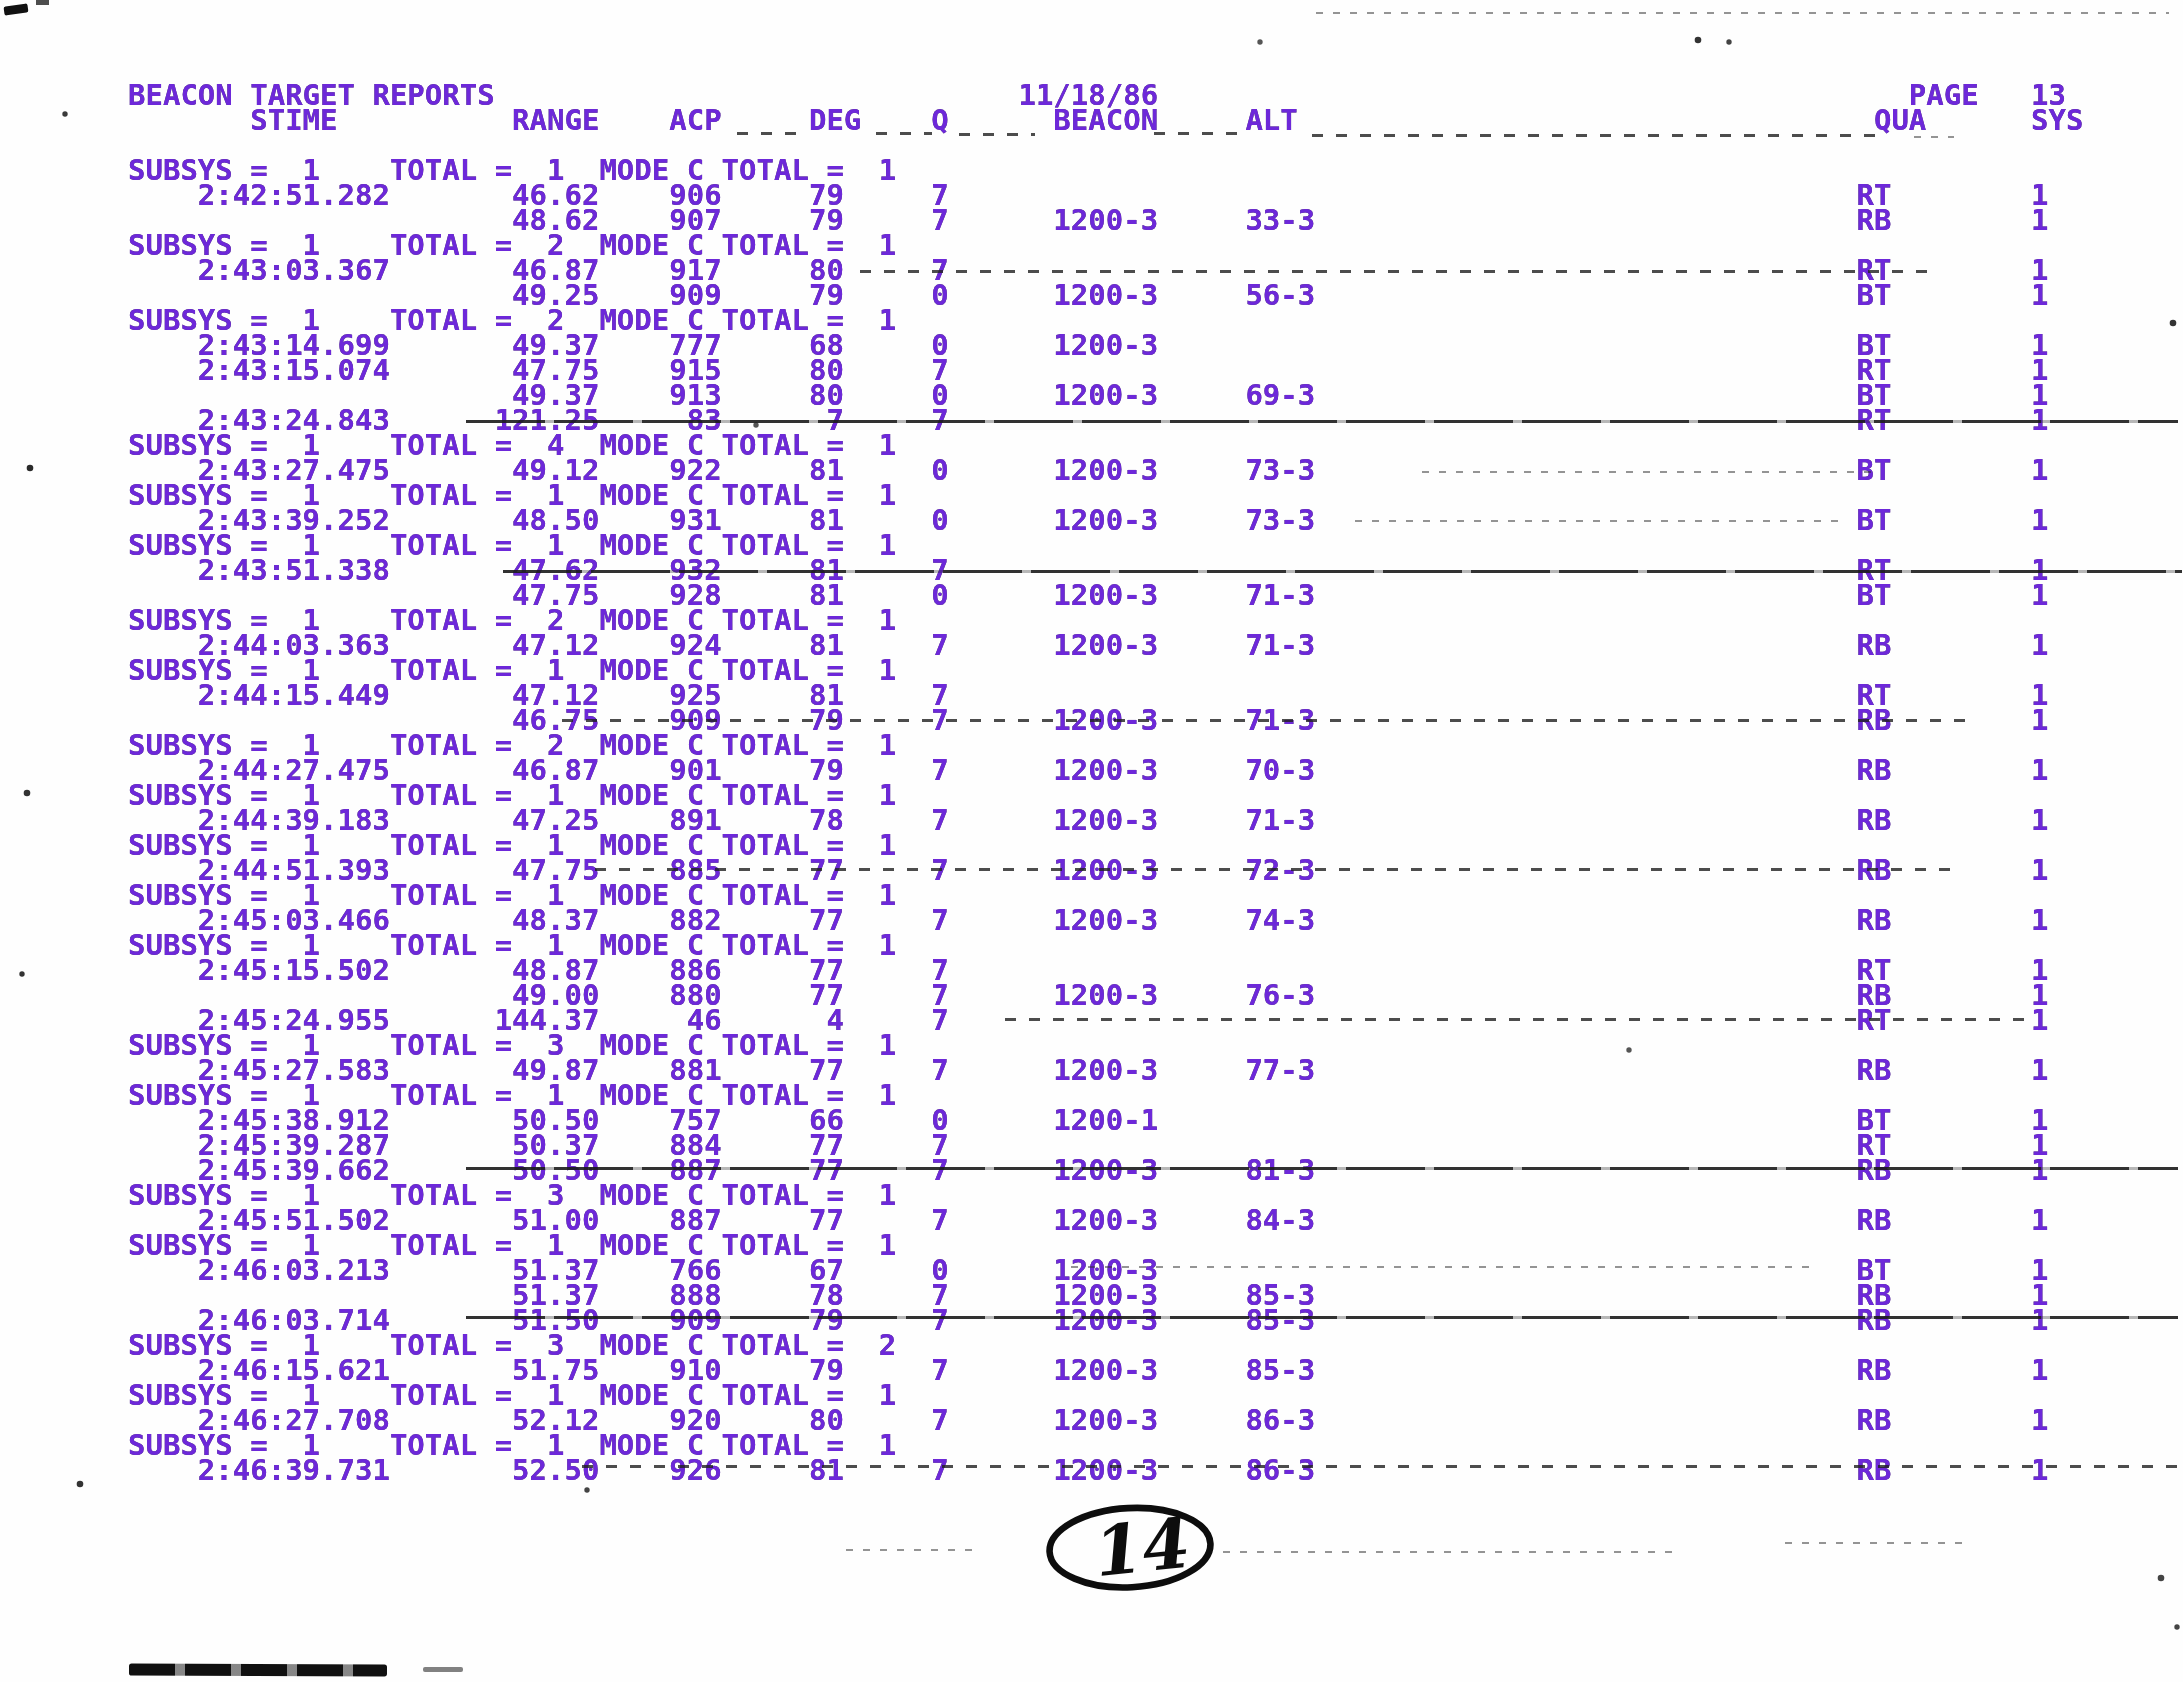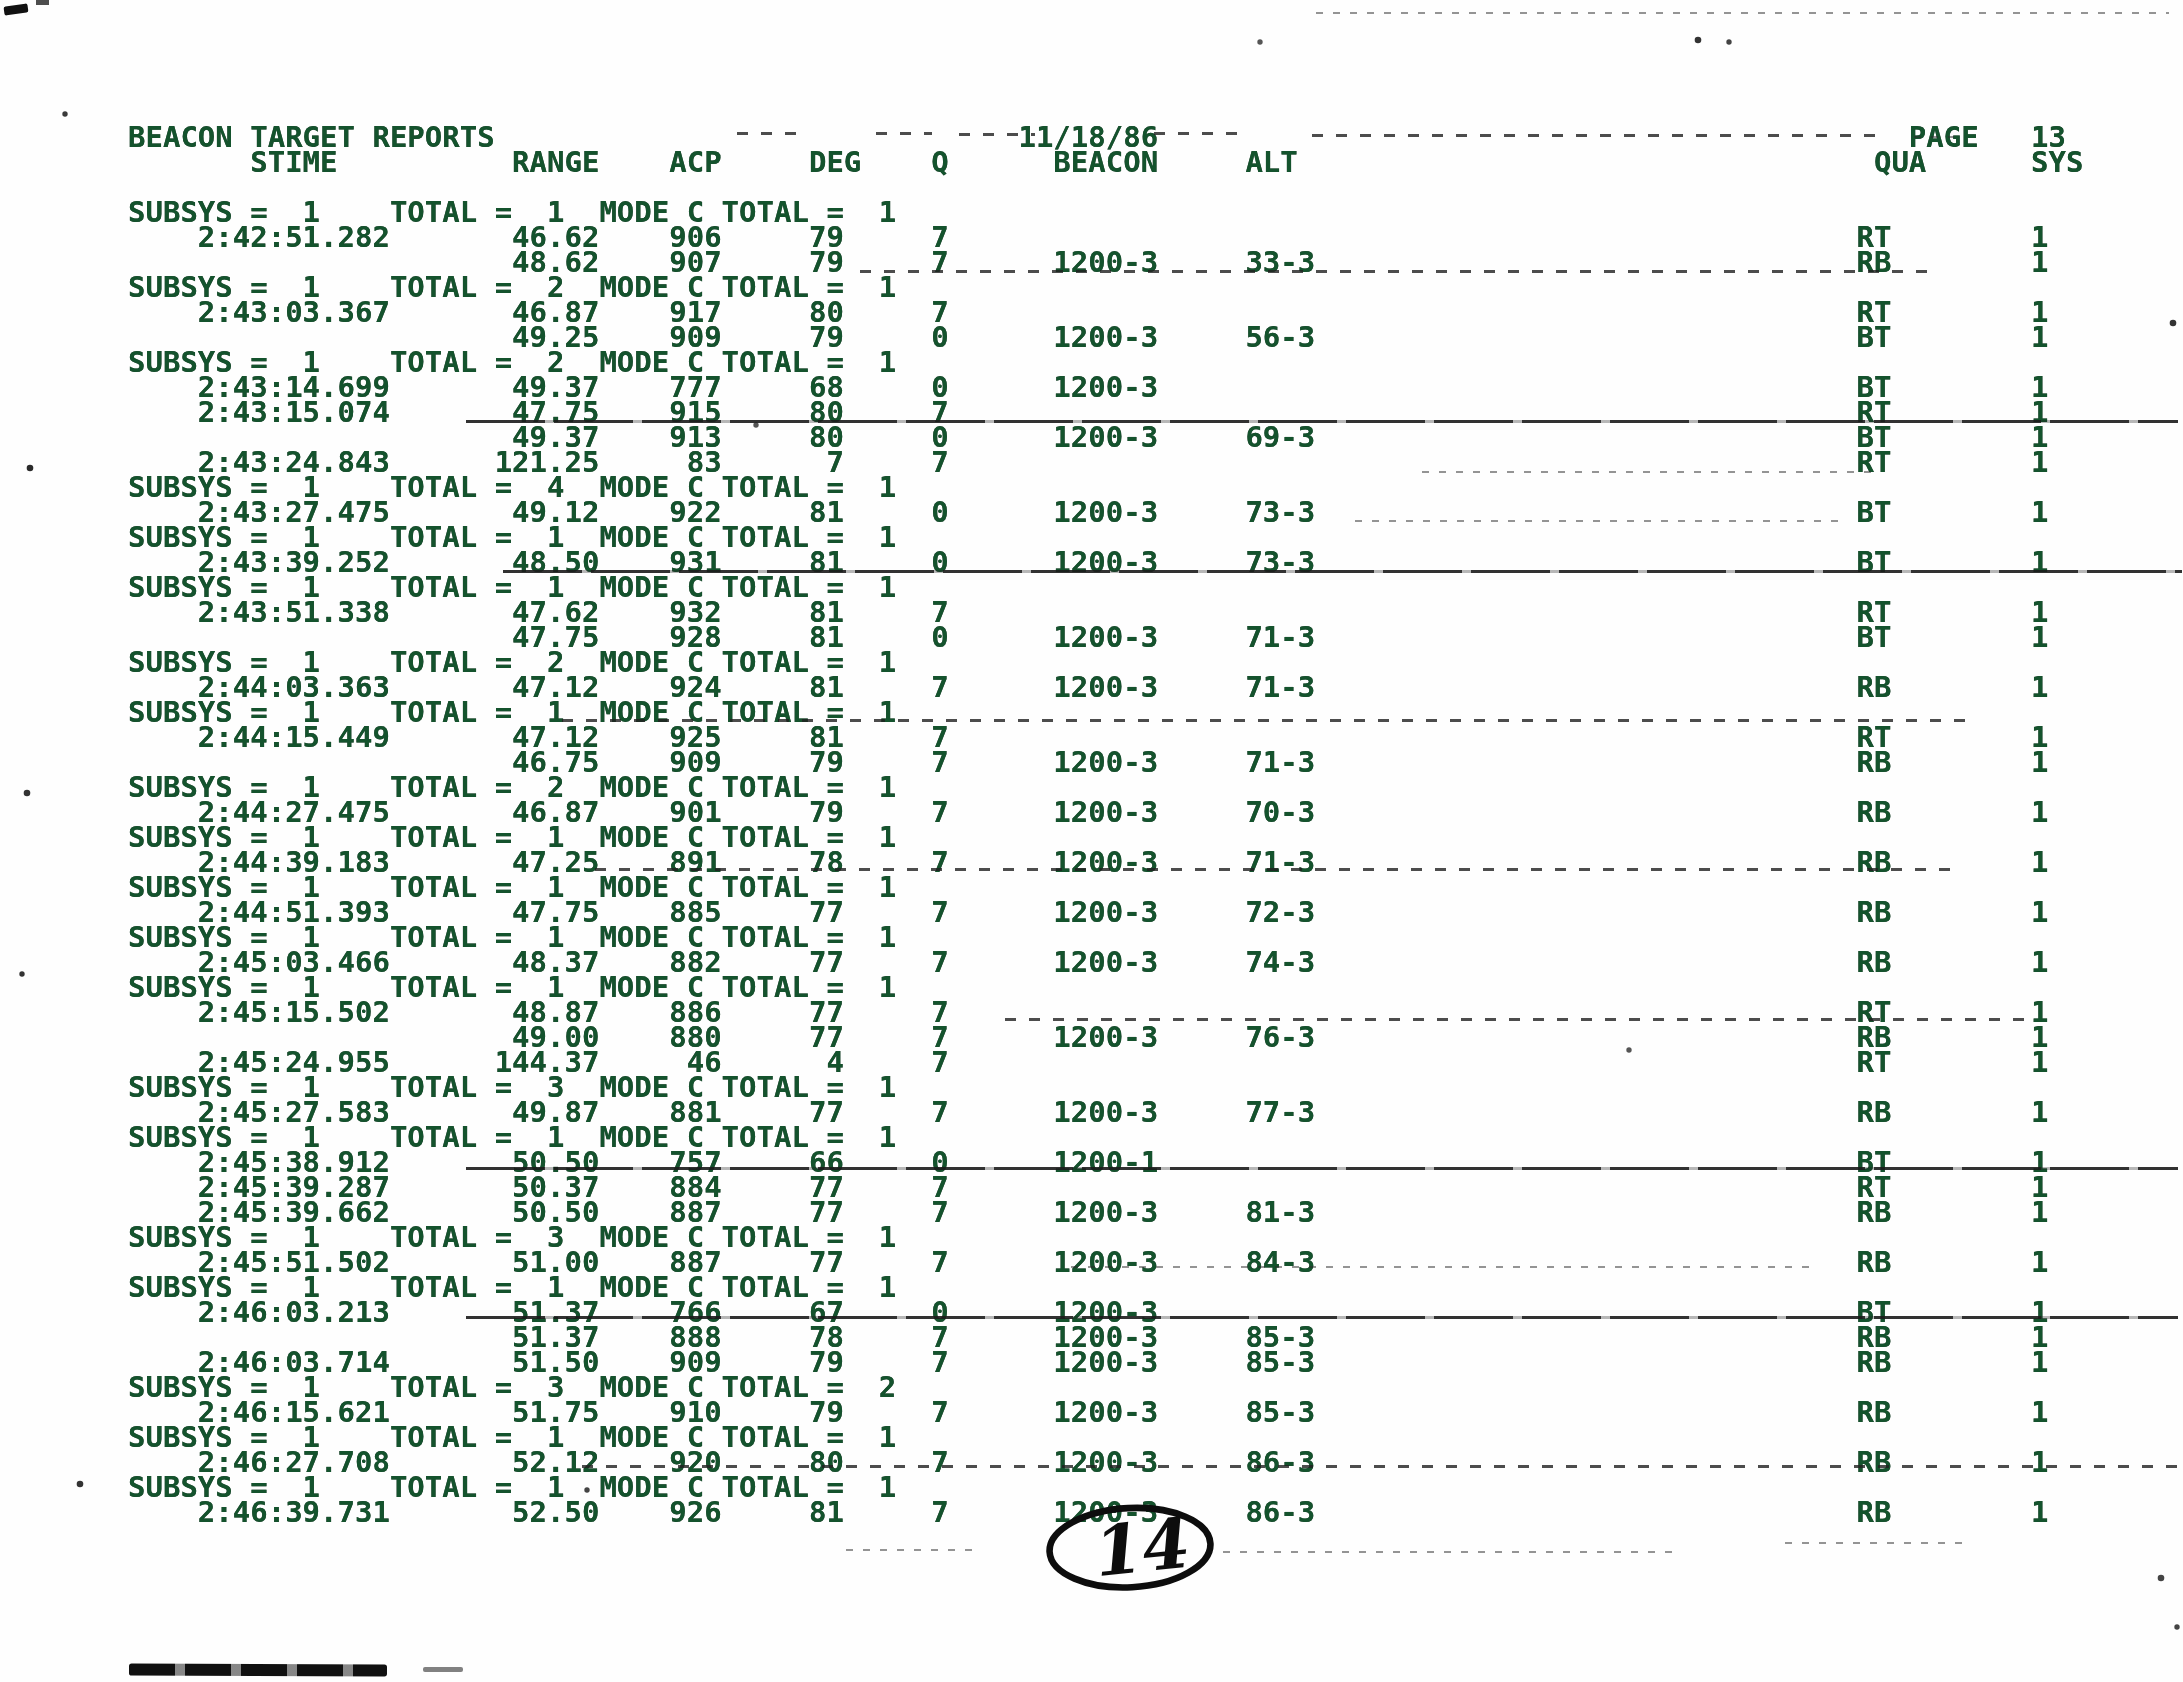--- a/index.html
+++ b/index.html
@@ -1,22 +1,22 @@
 <!DOCTYPE html>
 <html style="font-size:10.6px"><head>
 <meta charset="utf-8">
 <style>
   html,body{margin:0;padding:0;}
   body{width:2183px;height:1682px;background:#fff;position:relative;overflow:hidden;
        font-family:"DejaVu Sans Mono","Liberation Mono",monospace;}
   .page{position:absolute;inset:0;background:#fefefe;}
   #report{position:absolute;left:128px;top:83px;
           font-family:"DejaVu Sans Mono","Liberation Mono",monospace;
-          font-weight:700;font-size:29px;line-height:25px;color:#14532d;
-          white-space:pre;text-shadow:0 0 0.5px rgba(20,20,20,.75);margin-top:42px;}
+          font-weight:700;font-size:29px;line-height:25px;color:#6d28d9;
+          white-space:pre;text-shadow:0 0 0.5px rgba(20,20,20,.75);}
   .line{height:25px;}
   .streak{position:absolute;}
   .dash{height:2.6px;background:repeating-linear-gradient(90deg,#202020 0 10.6px,rgba(0,0,0,0) 10.6px 24px);opacity:.8;}
   .dashlight{height:2px;background:repeating-linear-gradient(90deg,#2a2a2a 0 6.6px,rgba(0,0,0,0) 6.6px 17px);opacity:.5;}
   .heavy{height:2.6px;background:repeating-linear-gradient(90deg,#1b1b1b 0 79px,rgba(27,27,27,.35) 79px 88px);opacity:.9;}
   .specks{position:absolute;left:0;top:0;width:4px;height:4px;border-radius:50%;background:transparent;
     box-shadow:1696px 38px 0 1.3px #333,1727px 40px 0 0.7px #444,63px 112px 0 0.7px #3a3a3a,
      28px 466px 0 1.3px #2a2a2a,25px 791px 0 1.3px #333,20px 972px 0 0.7px #333,
      2171px 321px 0 1.3px #333,2159px 1576px 0 1.3px #444,2175px 1625px 0 0.7px #444,
      78px 1482px 0 1.3px #333,585px 1488px 0 0.7px #444,1258px 40px 0 0.7px #555,

